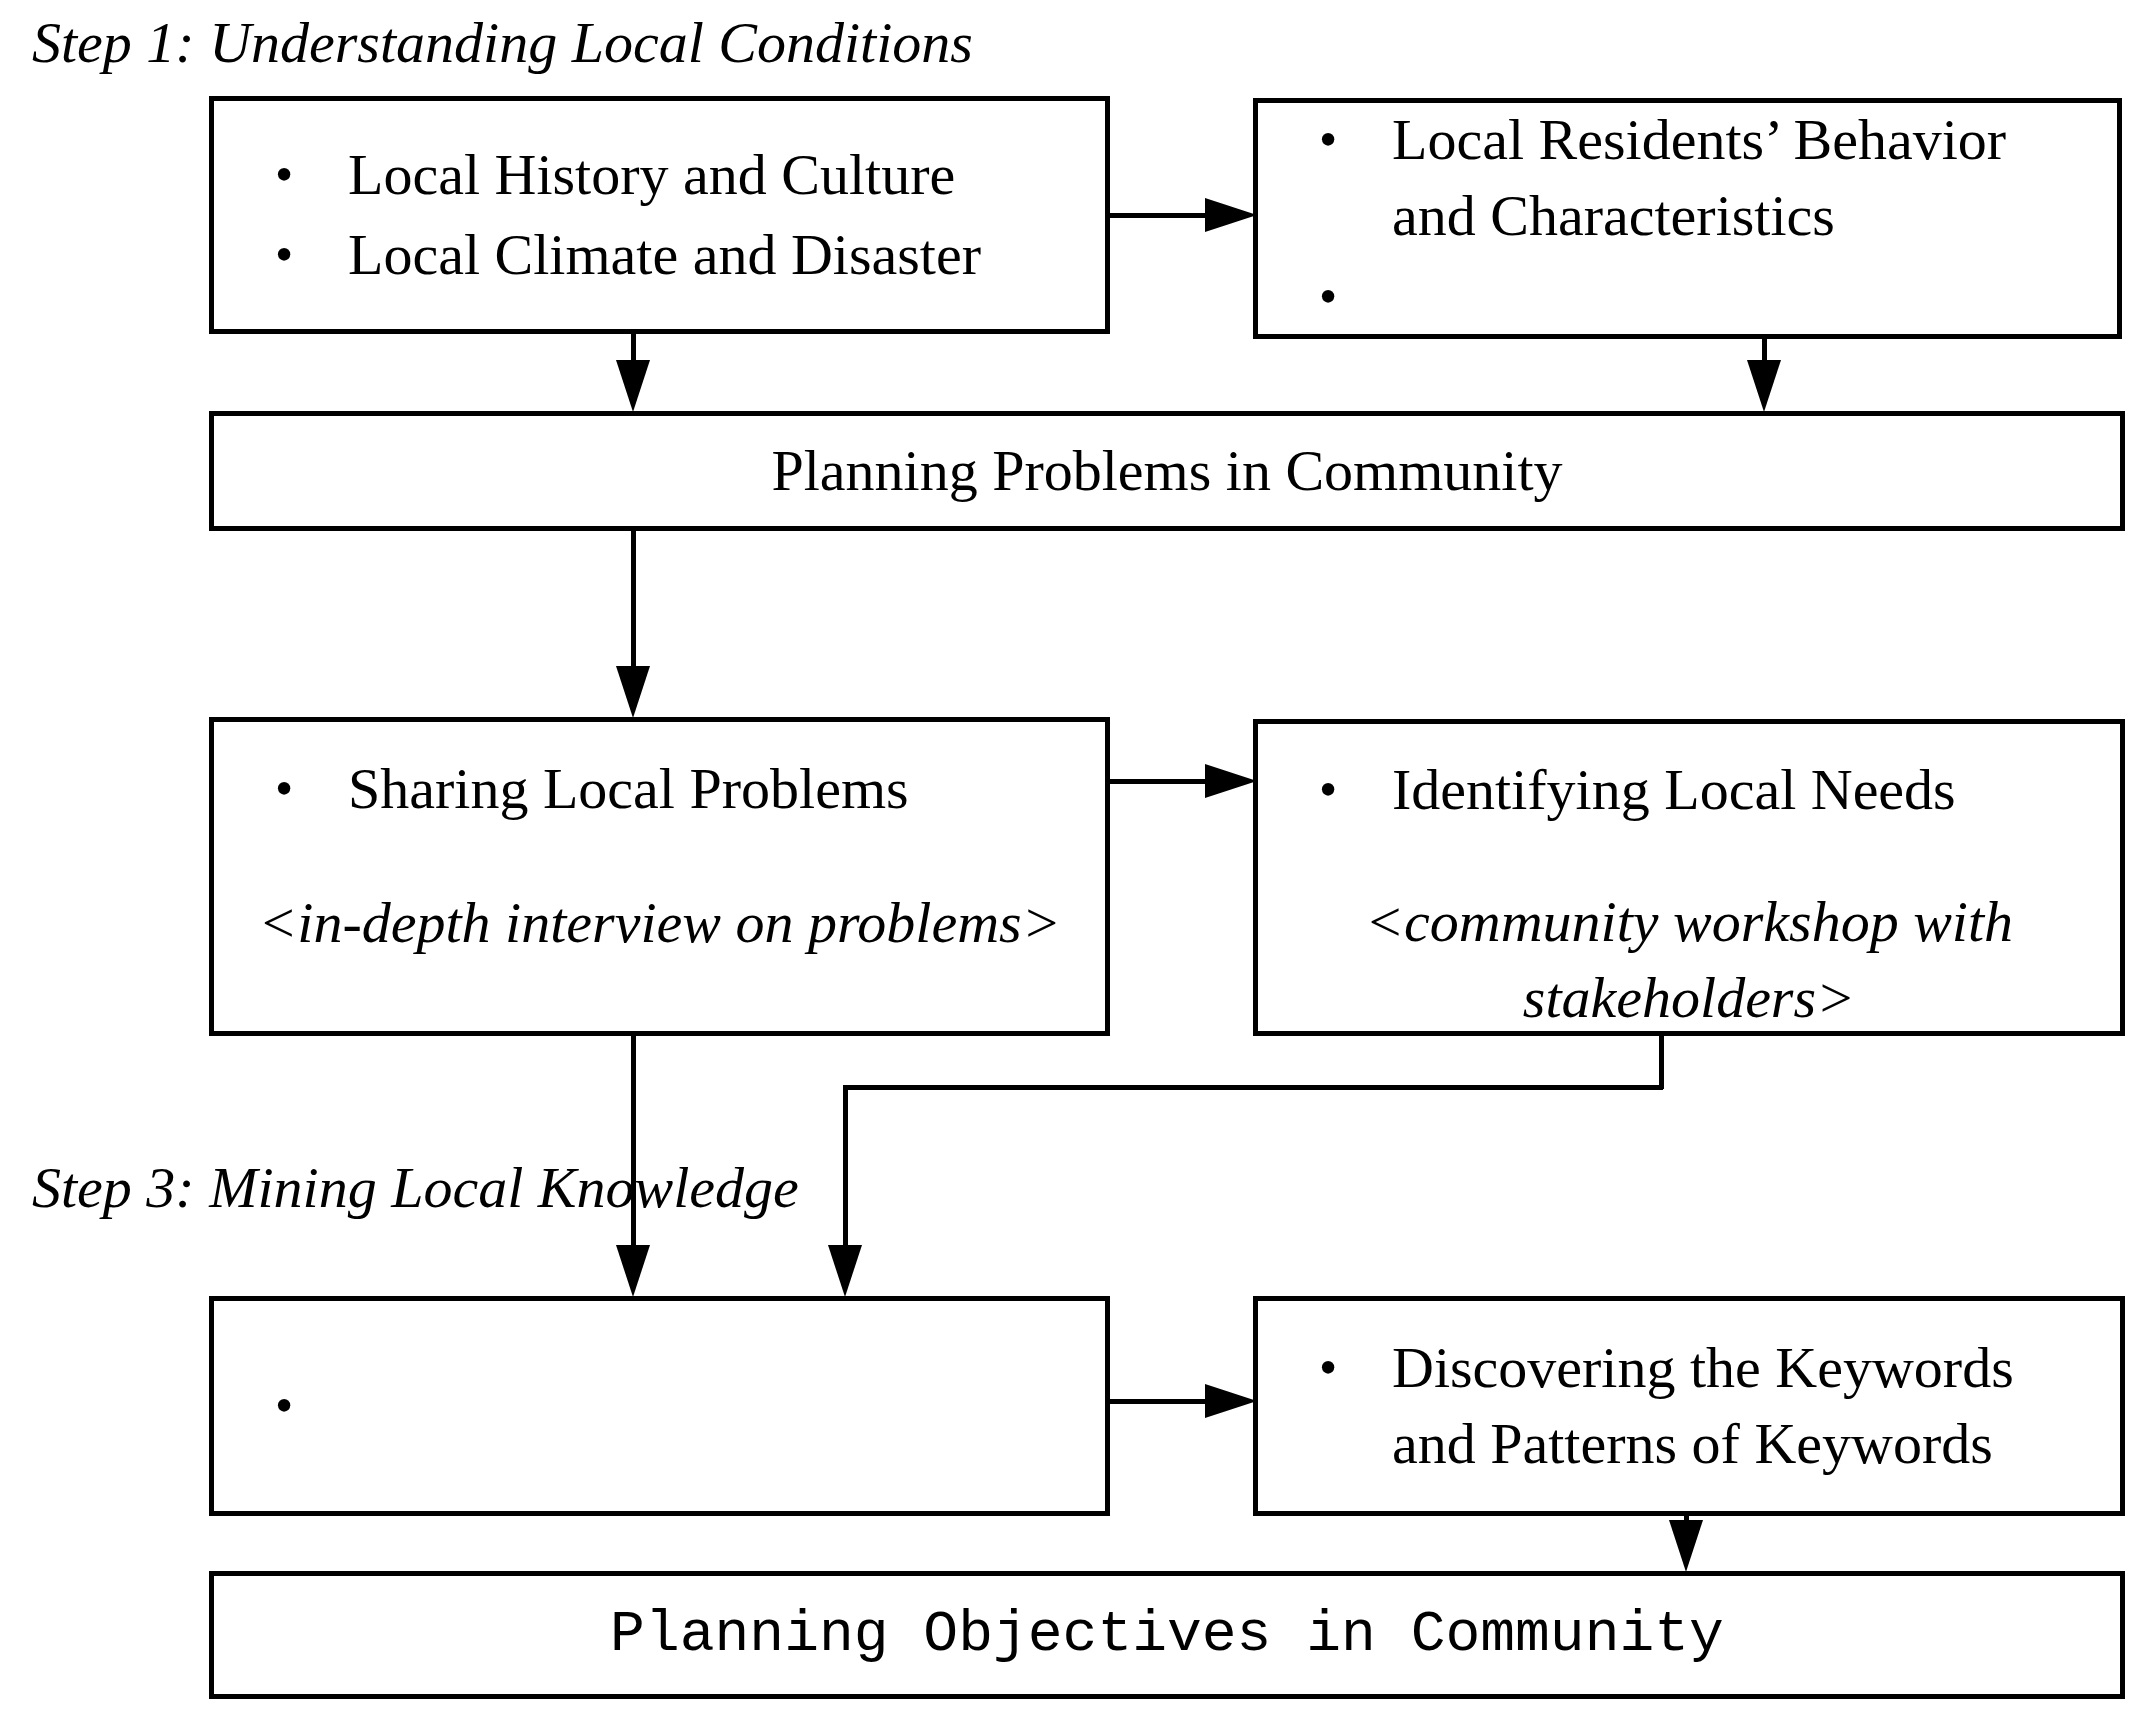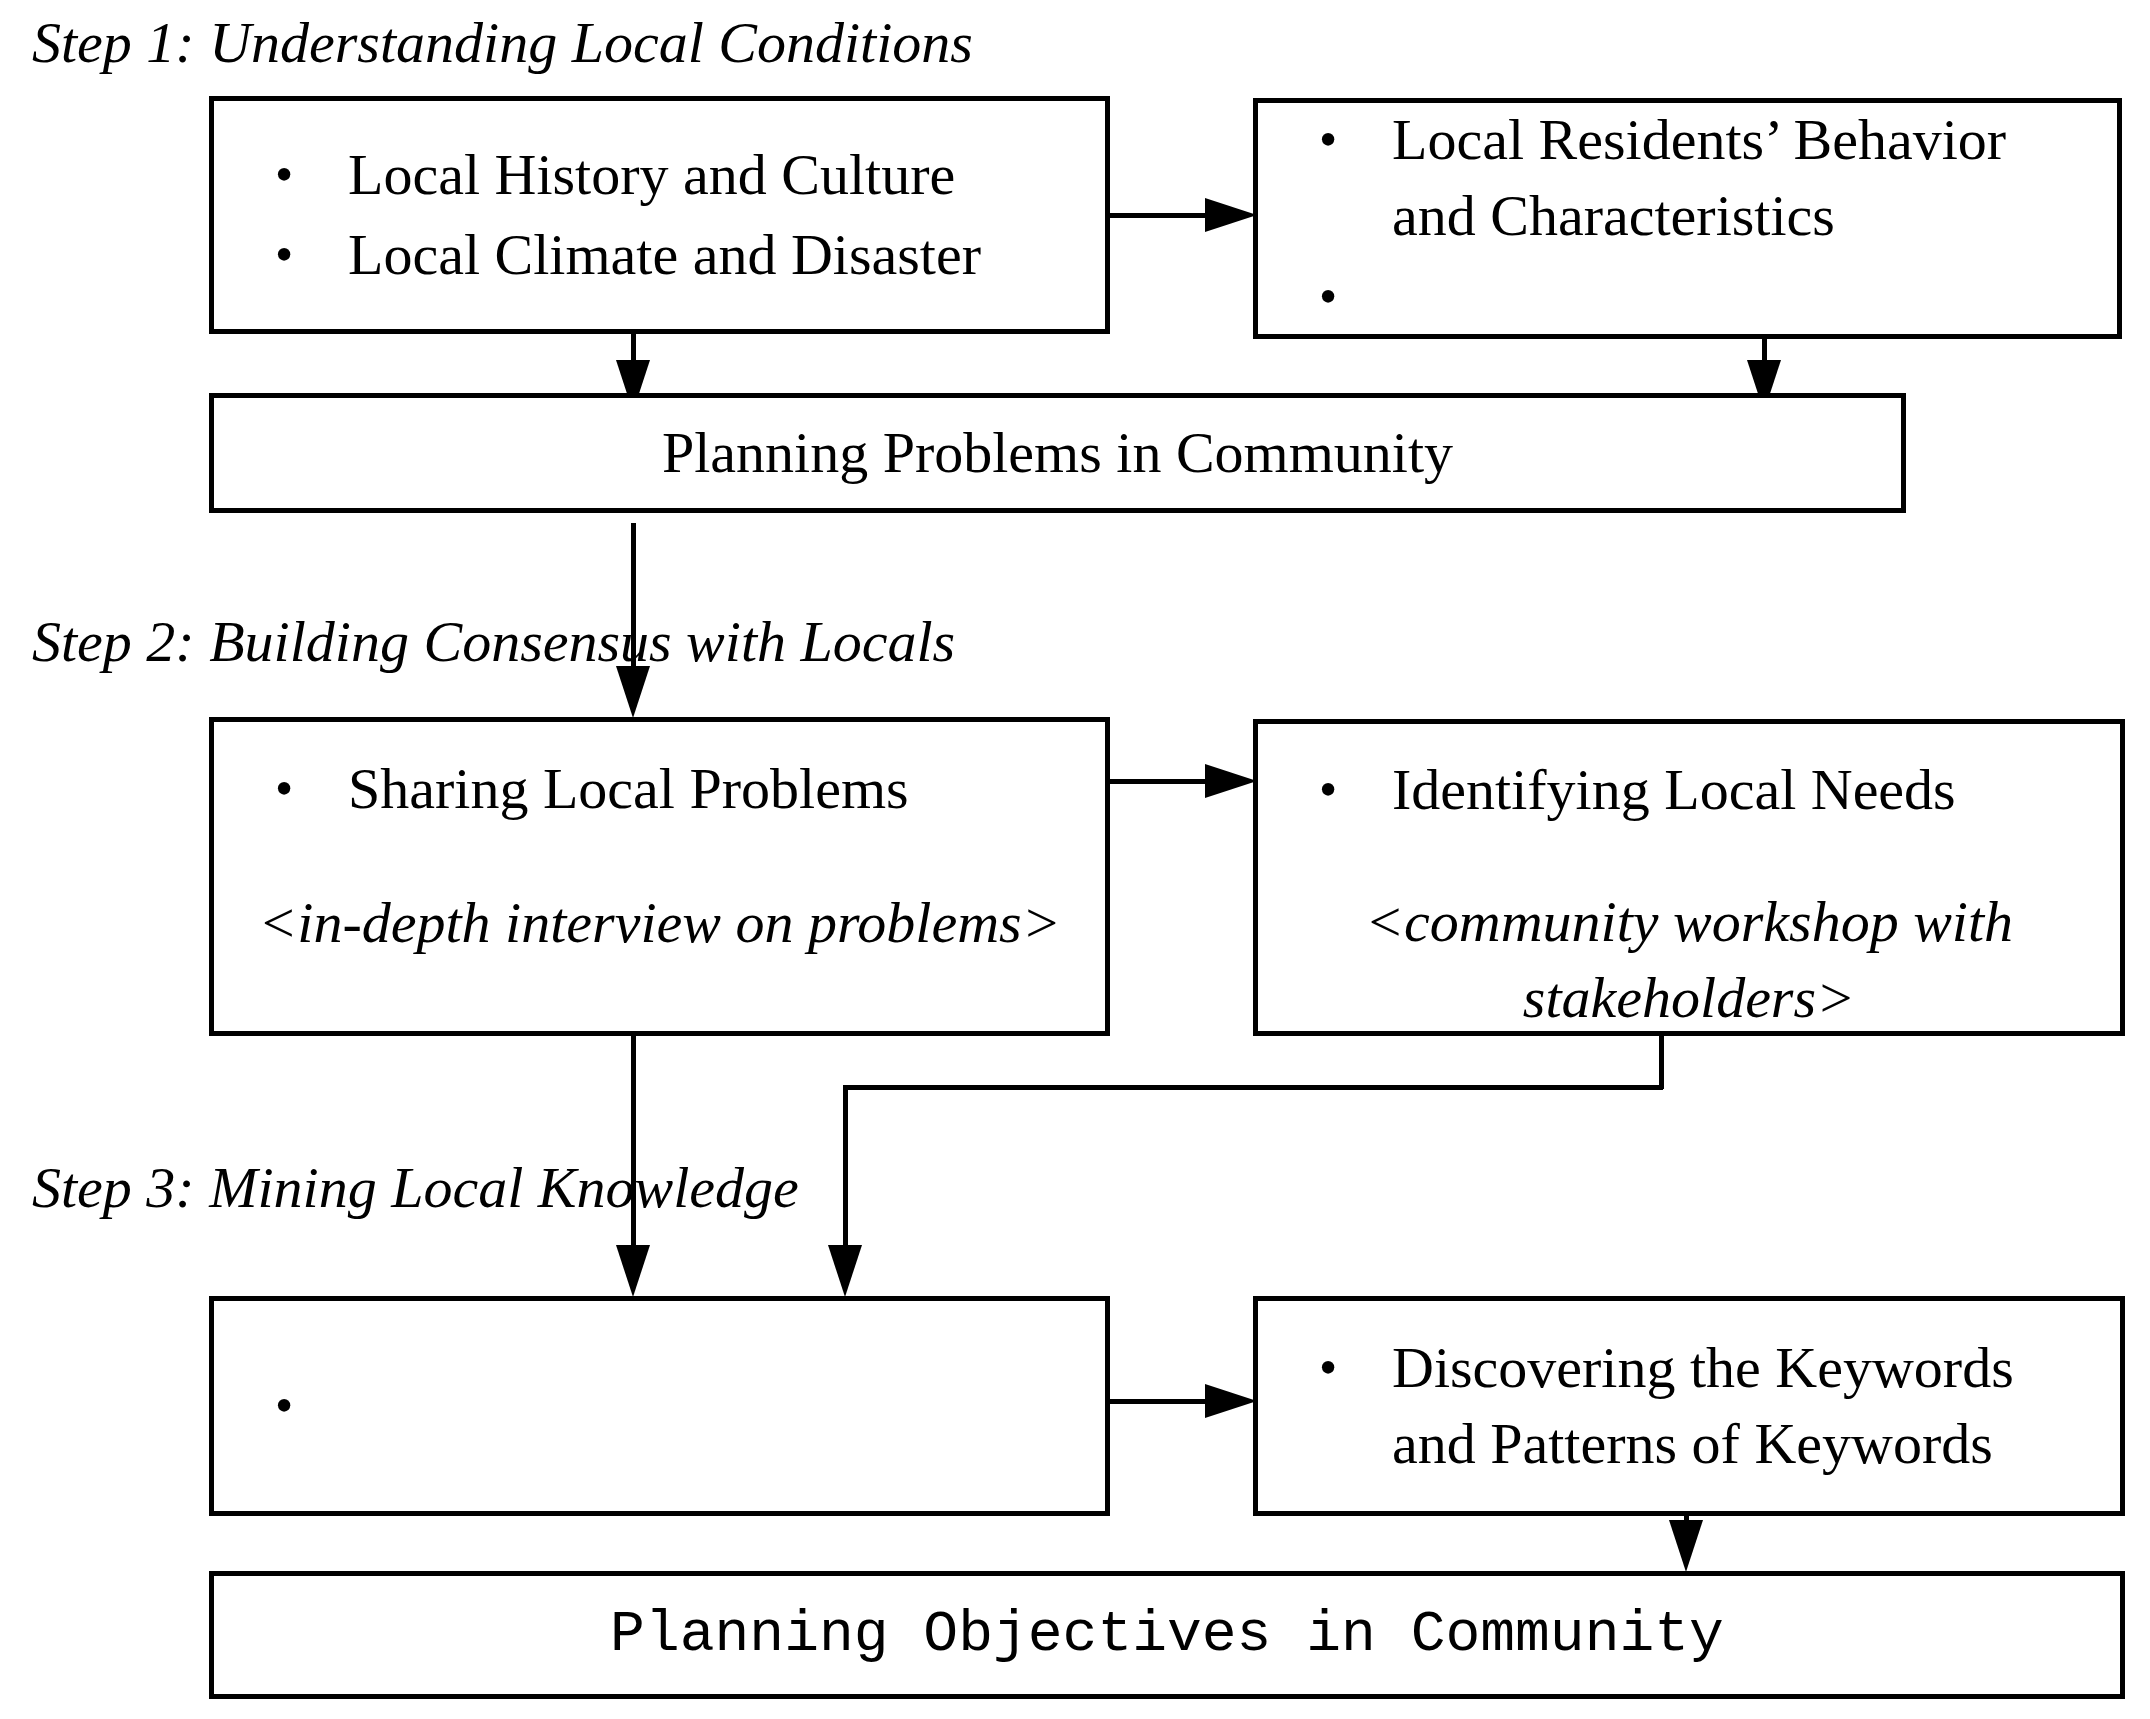--- a/index.html
+++ b/index.html
@@ -49,21 +49,21 @@
   #box-s2-left .note{margin-top:58px;}
   #box-s2-right .note{margin-top:56px;max-width:727px;margin-left:auto;margin-right:auto;}
 
   
   .hbar{
     position:absolute;background:var(--bg);
     border:5.8px solid var(--line);box-sizing:border-box;
     display:flex;align-items:center;justify-content:center;
     font-size:58px;line-height:76px;text-align:center;
   }
-  #bar-problems  {left:209px;top:393px;width:1697px;height:120px;}
+  #bar-problems  {left:209px;top:411px;width:1916px;height:120px;}
   #bar-objectives{left:209px;top:1571px;width:1916px;height:128px;font-family:Liberation Mono, monospace;}
 
   
   .shaft{position:absolute;background:var(--line);}
   .ah-down{
     position:absolute;width:0;height:0;
     border-left:17.4px solid transparent;border-right:17.4px solid transparent;
     border-top:52px solid var(--line);
   }
   .ah-right{
@@ -100,21 +100,20 @@
   <div class="shaft" style="left:843px;top:1085px;width:4.7px;height:166px;"></div>
   <div class="ah-down" style="left:828px;top:1245px;"></div>
 
   <div class="shaft" style="left:1108px;top:1399px;width:99px;height:4.7px;"></div>
   <div class="ah-right" style="left:1205px;top:1384px;"></div>
 
   <div class="shaft" style="left:1684px;top:1512px;width:4.7px;height:17.4px;"></div>
   <div class="ah-down" style="left:1669px;top:1520px;"></div>
 
   <div class="heading" id="h-step1">Step 1: Understanding Local Conditions</div>
-  <div class="heading" id="h-step2">Step 2: Building Consensus with Locals</div>
   <div class="heading" id="h-step3">Step 3: Mining Local Knowledge</div>
 
   <div class="box center-v" id="box-s1-left">
     <div class="bullets">
       <div class="bullet-item">
         <span class="bullet">•</span>
         <span class="btxt">Local History and Culture</span>
       </div>
       <div class="bullet-item">
         <span class="bullet">•</span>

